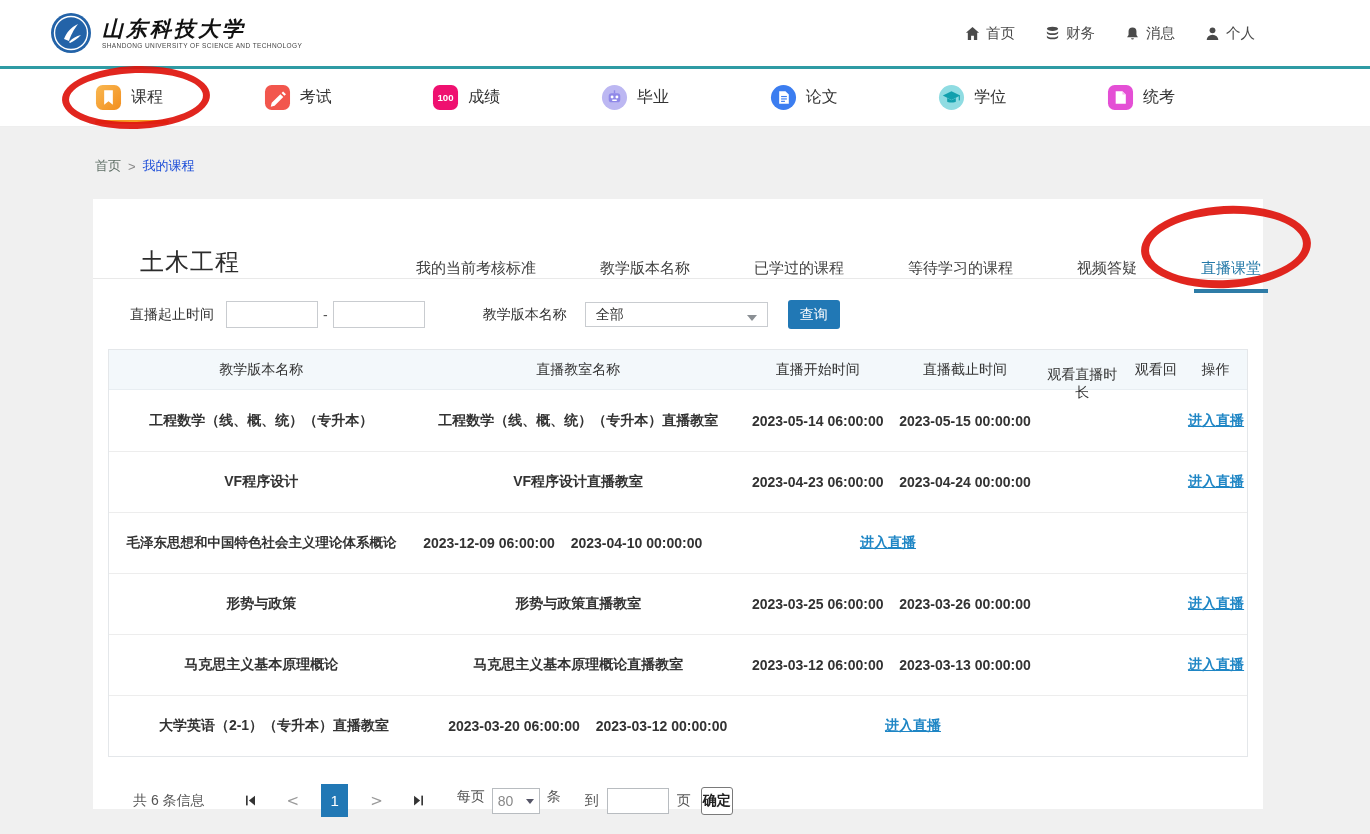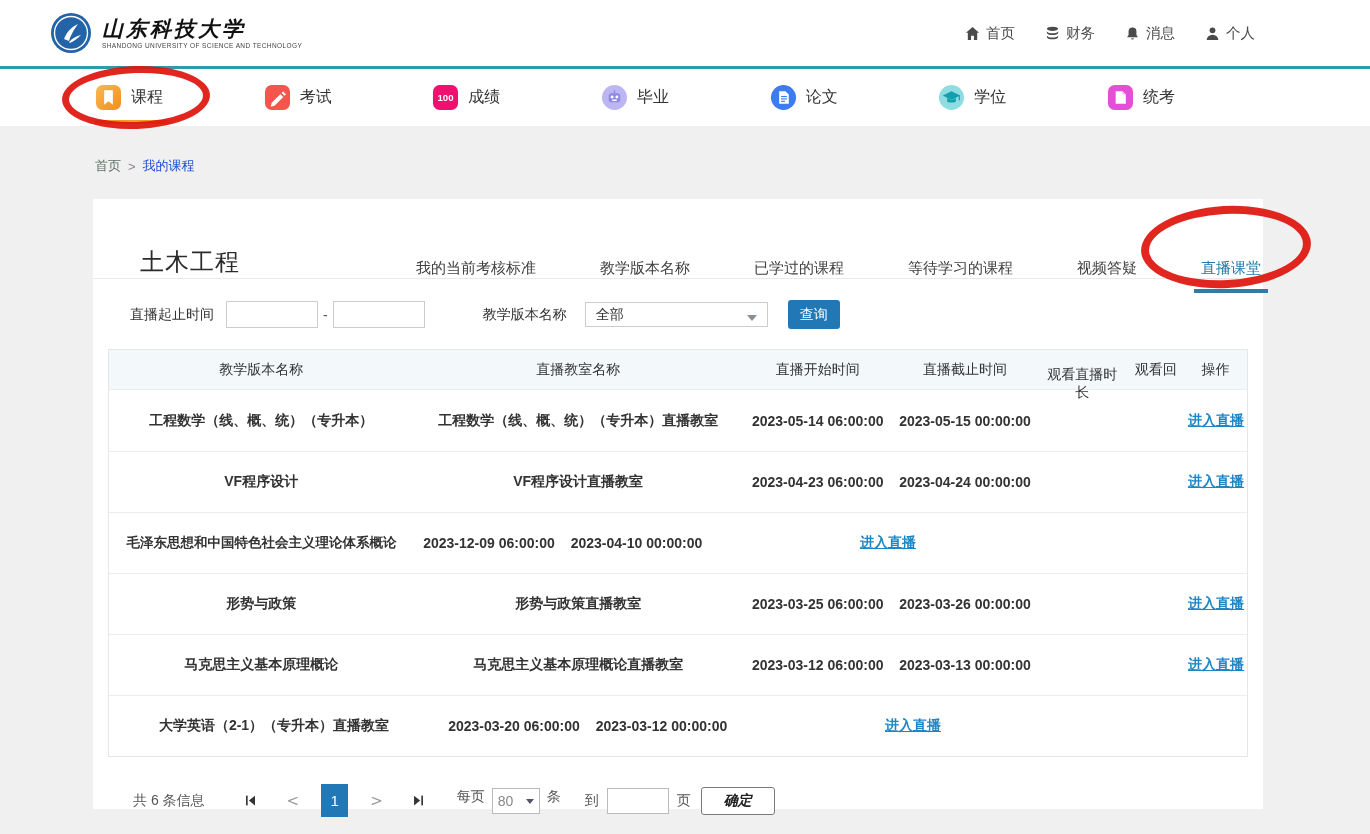--- a/index.html
+++ b/index.html
@@ -66,21 +66,21 @@
   .pager { display:flex; align-items:center; margin:27px 0 0 40px; font-size:14px; color:#555; }
   .pg-total { margin-right:24px; }
   .pg-icon { width:16px; height:16px; display:flex; align-items:center; justify-content:center; cursor:pointer; margin:0 14px; }
   .pg-arrow { color:#9a9a9a; font-size:15px; cursor:pointer; margin:0 14px; font-family:"DejaVu Sans",sans-serif; }
   .pg-page { width:27px; height:33px; background:#2178b5; color:#fff; display:flex; align-items:center; justify-content:center; font-size:15px; margin:0 8px; cursor:pointer; }
   .pg-per { margin-left:16px; display:flex; gap:7px; color:#555; }
   .pg-select { width:48px; height:26px; border:1px solid #b8bcc0; display:flex; align-items:center; padding:0 5px; position:relative; color:#888; cursor:pointer; background:#fff; }
   .pg-select .arrow { position:absolute; right:5px; top:10px; width:0; height:0; border-left:4px solid transparent; border-right:4px solid transparent; border-top:5px solid #556; }
   .pg-goto { margin-left:24px; display:flex; align-items:center; gap:8px; }
   .pg-goto-input { width:62px; height:26px; border:1px solid #b8bcc0; background:#fff; padding:0 5px; font-size:13px; }
-  .pg-confirm { margin-left:10px; padding:4px 22px; border:1.5px solid #7a7a7a; border-radius:3px; background:#fff; font-size:14px; font-weight:600; color:#222; cursor:pointer;font-style:italic; }
+  .pg-confirm { margin-left:10px; padding:4px 1px; border:1.5px solid #7a7a7a; border-radius:3px; background:#fff; font-size:14px; font-weight:600; color:#222; cursor:pointer; }
 
   
   .annot { position:absolute; border:7px solid rgba(223,21,14,.93); border-radius:50%; pointer-events:none; z-index:60; }
   .annot-1 { left:62px; top:66px; width:148px; height:63px; transform:rotate(-2deg); }
   .annot-2 { left:1141px; top:206px; width:170px; height:82px; border-width:8px; transform:rotate(-3deg); }
 </style>
 </head>
 <body>
 
 <div class="topbar">

